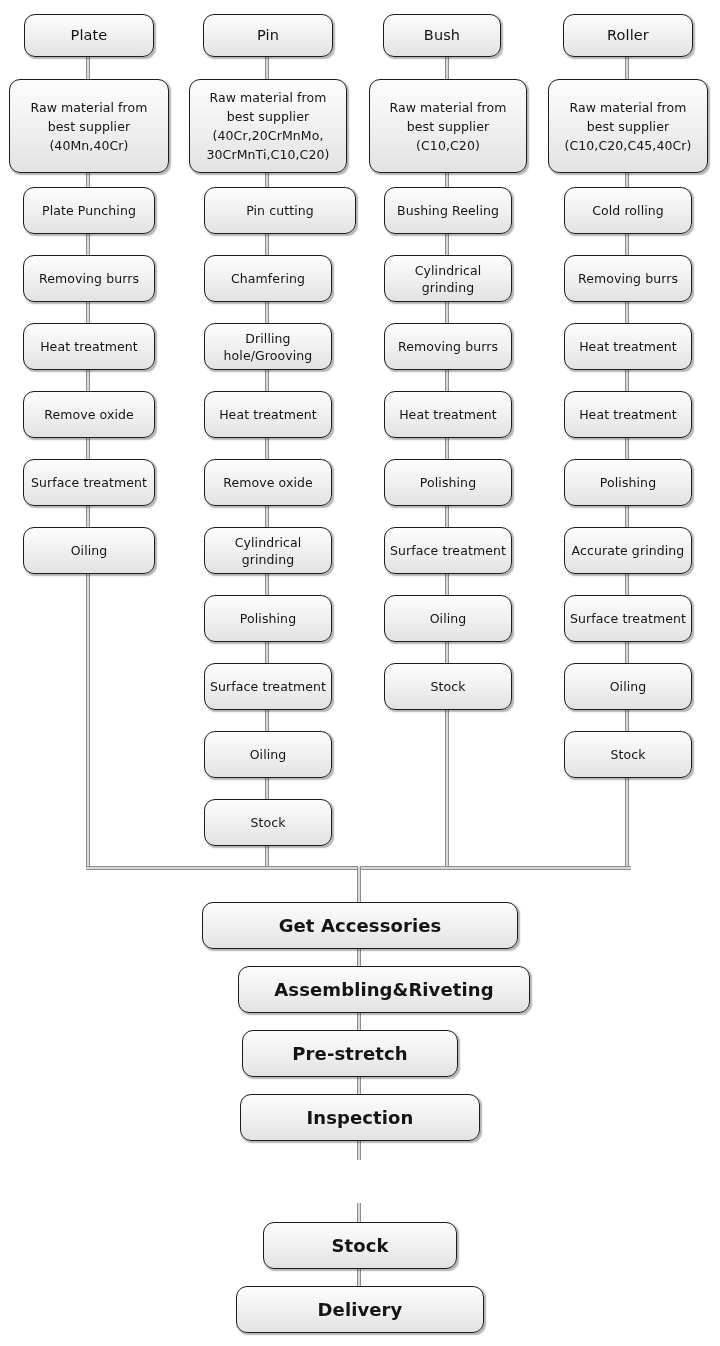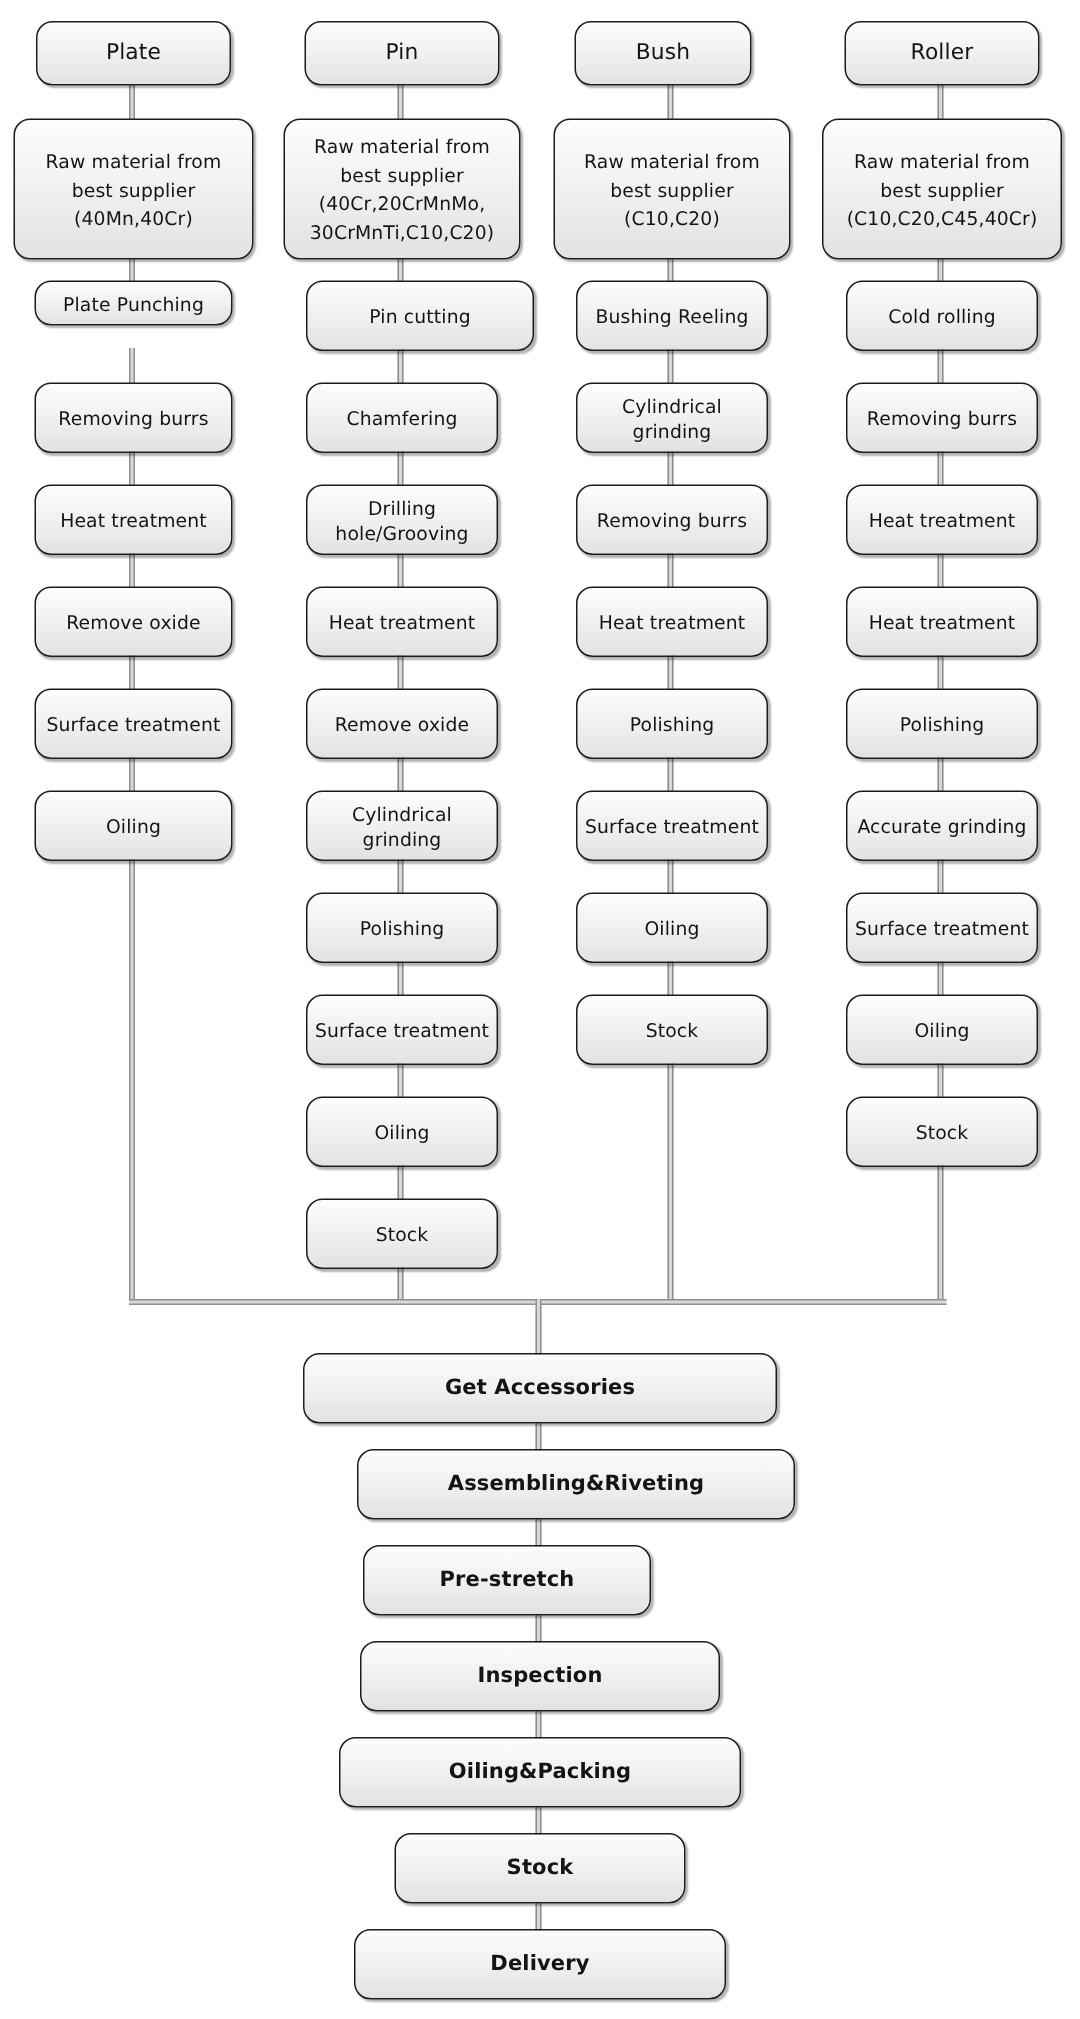--- a/index.html
+++ b/index.html
@@ -55,38 +55,38 @@
     text-align: center;
     color: #141414;
     font-size: 12.5px;
     line-height: 17px;
     letter-spacing: 0.1px;
     padding: 2px 4px;
     z-index: 3;
   }
   .node.header   { font-size: 14.5px; }
   .node.material { font-size: 12.5px; line-height: 19px; }
-  .node.bottom   { font-weight: bold; font-size: 14px; }
+  .node.bottom   { font-weight: bold; font-size: 18px; }
   .node .lbl { display: block; white-space: pre-line; }
 </style>
 </head>
 <body>
 
 <div id="canvas">
     <div class="vline" style="left: 86px; top: 55px; height: 26px;"></div>
     <div class="node header" style="left: 24px; top: 14px; width: 130px; height: 43px;">
       <span class="lbl">Plate</span>
     </div>
     <div class="node material" style="left: 9px; top: 79px; width: 160px; height: 94px;">
       <span class="lbl">Raw material from
 best supplier
 (40Mn,40Cr)</span>
     </div>
     <div class="vline" style="left: 86px; top: 171px; height: 18px;"></div>
-    <div class="node " style="left: 23px; top: 187px; width: 132px; height: 30px;">
+    <div class="node " style="left: 23px; top: 187px; width: 132px; height: 47px;">
       <span class="lbl">Plate Punching</span>
     </div>
     <div class="vline" style="left: 86px; top: 232px; height: 25px;"></div>
     <div class="node " style="left: 23px; top: 255px; width: 132px; height: 47px;">
       <span class="lbl">Removing burrs</span>
     </div>
     <div class="vline" style="left: 86px; top: 300px; height: 25px;"></div>
     <div class="node " style="left: 23px; top: 323px; width: 132px; height: 47px;">
       <span class="lbl">Heat treatment</span>
     </div>
@@ -246,31 +246,28 @@
     <div class="hline" style="left: 86px; top: 866px; width: 545px;"></div>
     <div class="vline" style="left: 357px; top: 866px; height: 38px;"></div>
     <div class="node bottom" style="left: 202px; top: 902px; width: 316px; height: 47px;">
       <span class="lbl">Get Accessories</span>
     </div>
     <div class="vline" style="left: 357px; top: 947px; height: 21px;"></div>
     <div class="node bottom" style="left: 214px; top: 966px; width: 292px; height: 47px; margin-left: 24px;">
       <span class="lbl">Assembling&amp;Riveting</span>
     </div>
     <div class="vline" style="left: 357px; top: 1011px; height: 21px;"></div>
-    <div class="node bottom" style="left: 242px; top: 1030px; width: 192px; height: 47px;">
+    <div class="node bottom" style="left: 242px; top: 1030px; width: 216px; height: 47px;">
       <span class="lbl">Pre-stretch</span>
     </div>
     <div class="vline" style="left: 357px; top: 1075px; height: 21px;"></div>
     <div class="node bottom" style="left: 240px; top: 1094px; width: 240px; height: 47px;">
       <span class="lbl">Inspection</span>
     </div>
     <div class="vline" style="left: 357px; top: 1139px; height: 21px;"></div>
-    <div class="node bottom" style="left: 226px; top: 1158px; width: 268px; height: 47px;">
-      <span class="lbl">Oiling&amp;Packing</span>
-    </div>
     <div class="vline" style="left: 357px; top: 1203px; height: 21px;"></div>
     <div class="node bottom" style="left: 263px; top: 1222px; width: 194px; height: 47px;">
       <span class="lbl">Stock</span>
     </div>
     <div class="vline" style="left: 357px; top: 1267px; height: 21px;"></div>
     <div class="node bottom" style="left: 236px; top: 1286px; width: 248px; height: 47px;">
       <span class="lbl">Delivery</span>
     </div>
   </div>
 

